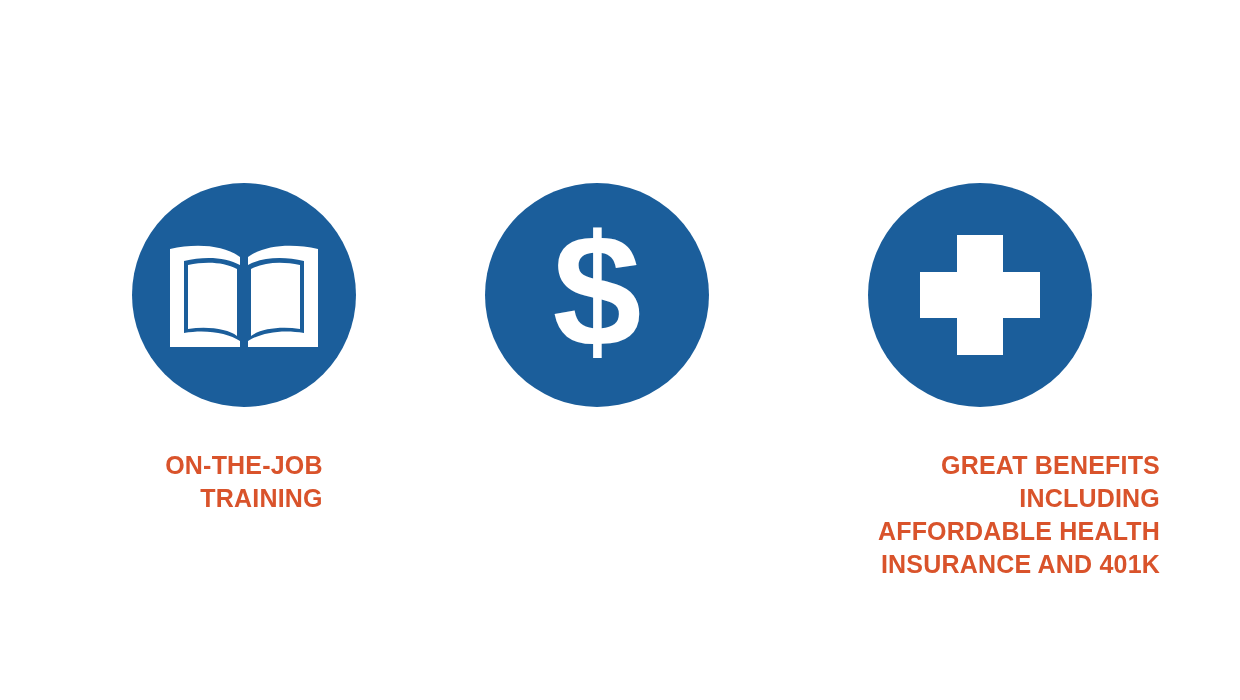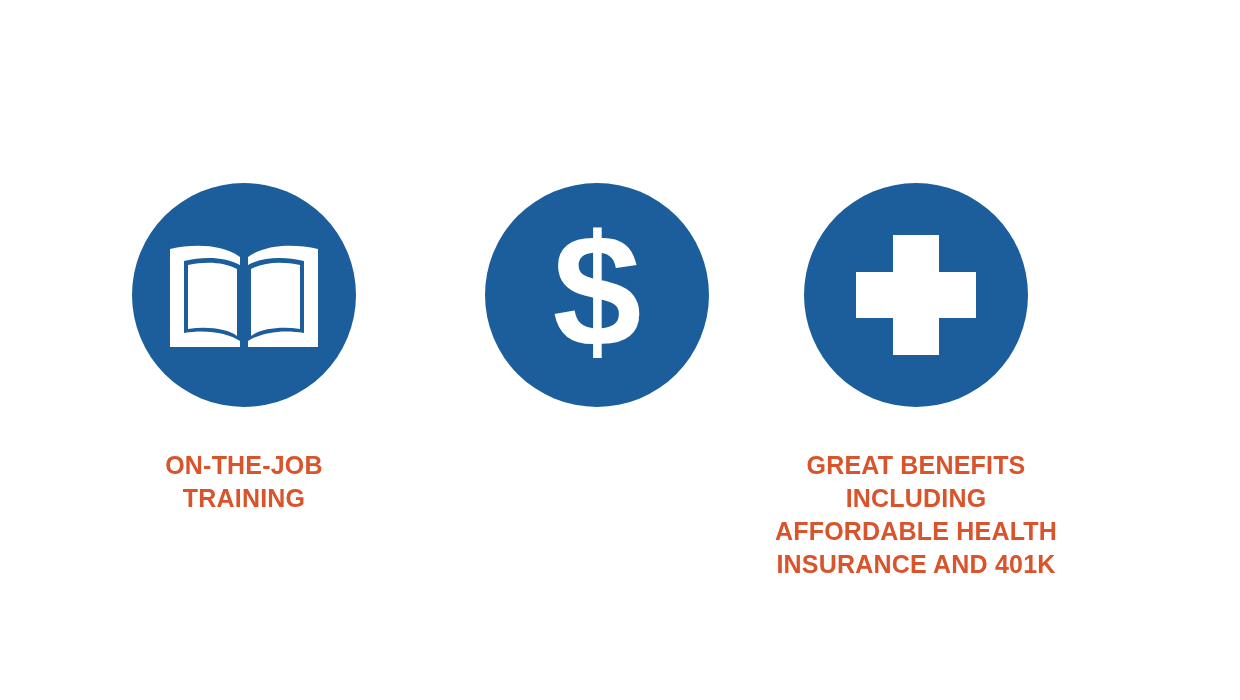--- a/index.html
+++ b/index.html
@@ -28,37 +28,37 @@
   }
   .feature {
     position: absolute;
     top: 183px;
     display: flex;
     flex-direction: column;
     align-items: center;
   }
   .feature-1 { left: 94px;  width: 300px; }
   .feature-2 { left: 447px; width: 300px; }
-  .feature-3 { left: 736px; width: 360px; }
+  .feature-3 { left: 800px; width: 360px; }
 
   .icon-circle {
     width: 224px;
     height: 224px;
     border-radius: 50%;
     background: #1B5E9B;
     display: flex;
     align-items: center;
     justify-content: center;
     flex: 0 0 auto;
   }
   .icon-circle svg { display: block; }
 
   .feature-label {
     margin-top: 42px;
-    text-align: center;
+    text-align: right;
     color: #D9532B;
     font-family: "Liberation Sans", sans-serif;
     font-weight: bold;
     font-size: 25px;
     line-height: 33px;
     letter-spacing: 0.2px;
     white-space: pre-line;
     text-transform: uppercase;
   }
 </style>

